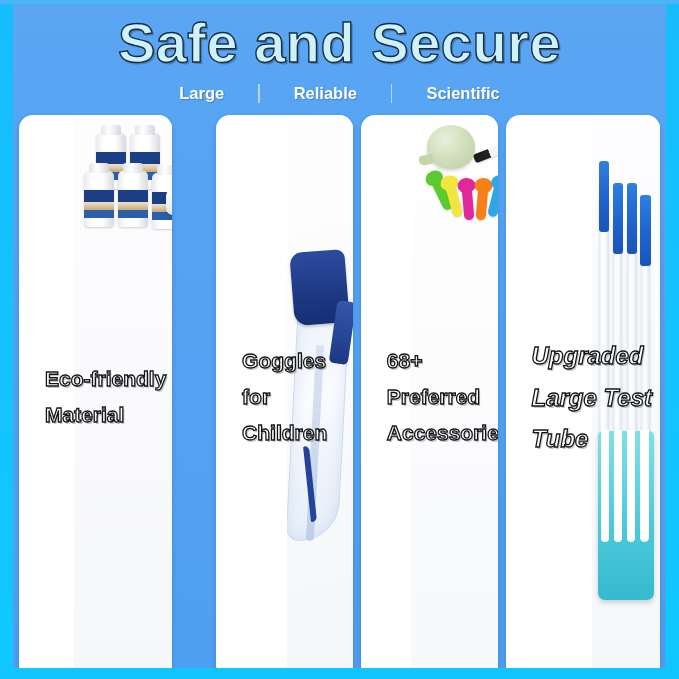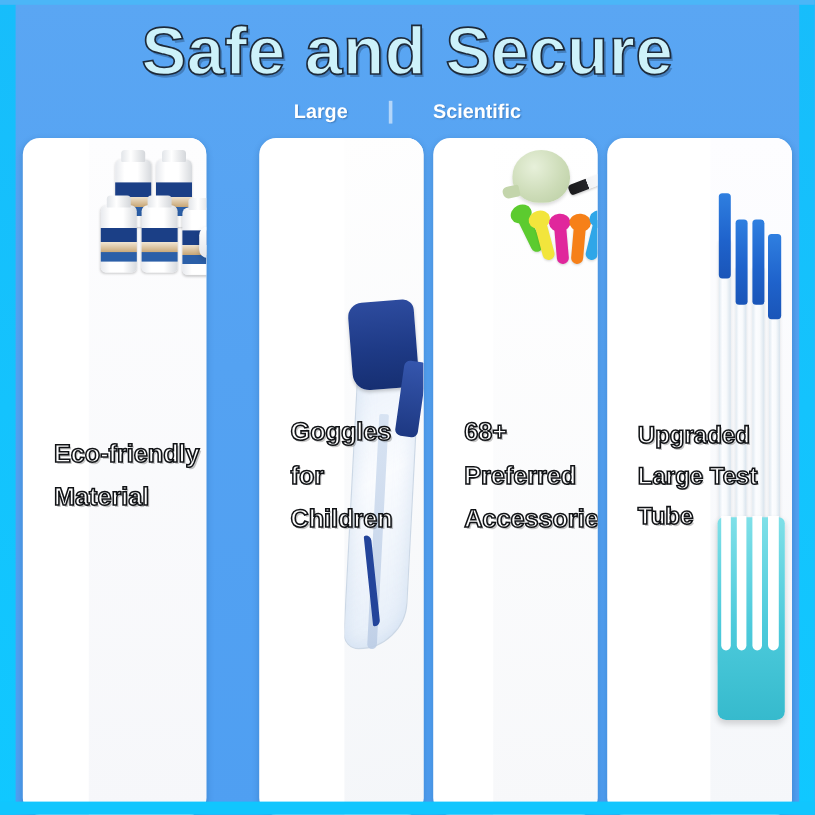--- a/index.html
+++ b/index.html
@@ -73,21 +73,21 @@
   .card-label {
     position:relative; z-index:3;
     padding-left:26px;
     font-size:21px; font-weight:bold; line-height:1.72;
     color:#ffffff;
     -webkit-text-stroke:1.3px #111316;
     text-shadow:1.5px 1.5px 0 rgba(0,0,0,.22);
     white-space:pre-line;
     pointer-events:none;
   }
-  .card-label.small { font-size:20px; }
+  .card-label.small { font-size:24px;font-style:italic; }
 
   .art {
     position:absolute; top:0; bottom:0; right:0;
     z-index:1; overflow:hidden;
   }
 
   
   .art1 { left:36%; background:linear-gradient(180deg,#fdfdfe 0%,#f6f7fa 100%); }
   .bottle {
     position:absolute; width:30px; height:56px; border-radius:5px 5px 4px 4px;
@@ -291,20 +291,21 @@
 </head>
 <body>
 
 <div id="page">
 
   <div id="header">
     <div id="main-title">Safe and Secure</div>
     <div id="subtitle-row">
       <div class="sub-item">Large</div>
       <div class="sub-div"></div>
+      <div class="sub-item">Reliable</div>
       <div class="sub-div"></div>
       <div class="sub-item">Scientific</div>
     </div>
   </div>
 
   <div id="cards">
 
     <div class="card card-1">
       <div class="card-label">Eco-friendly
 Material</div>

